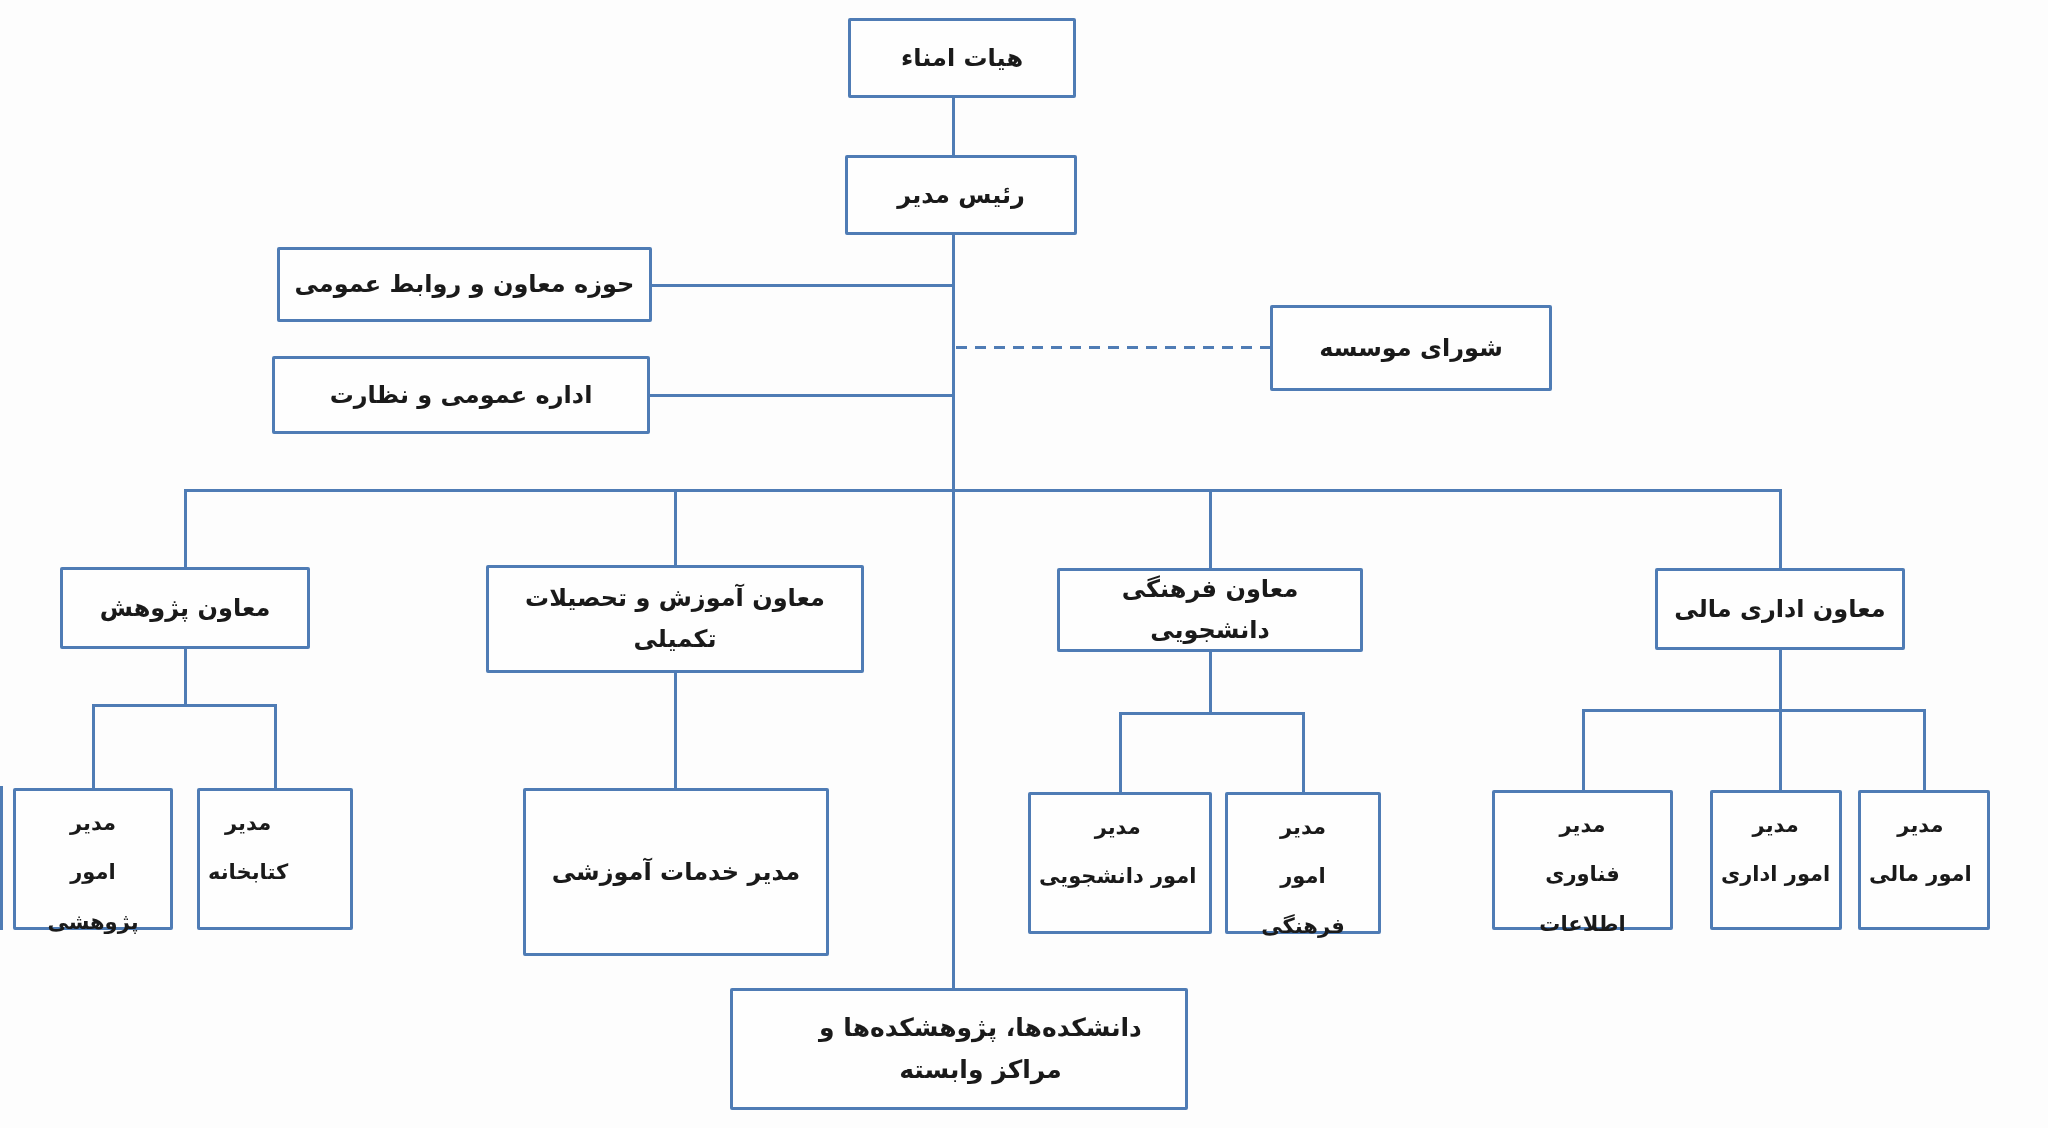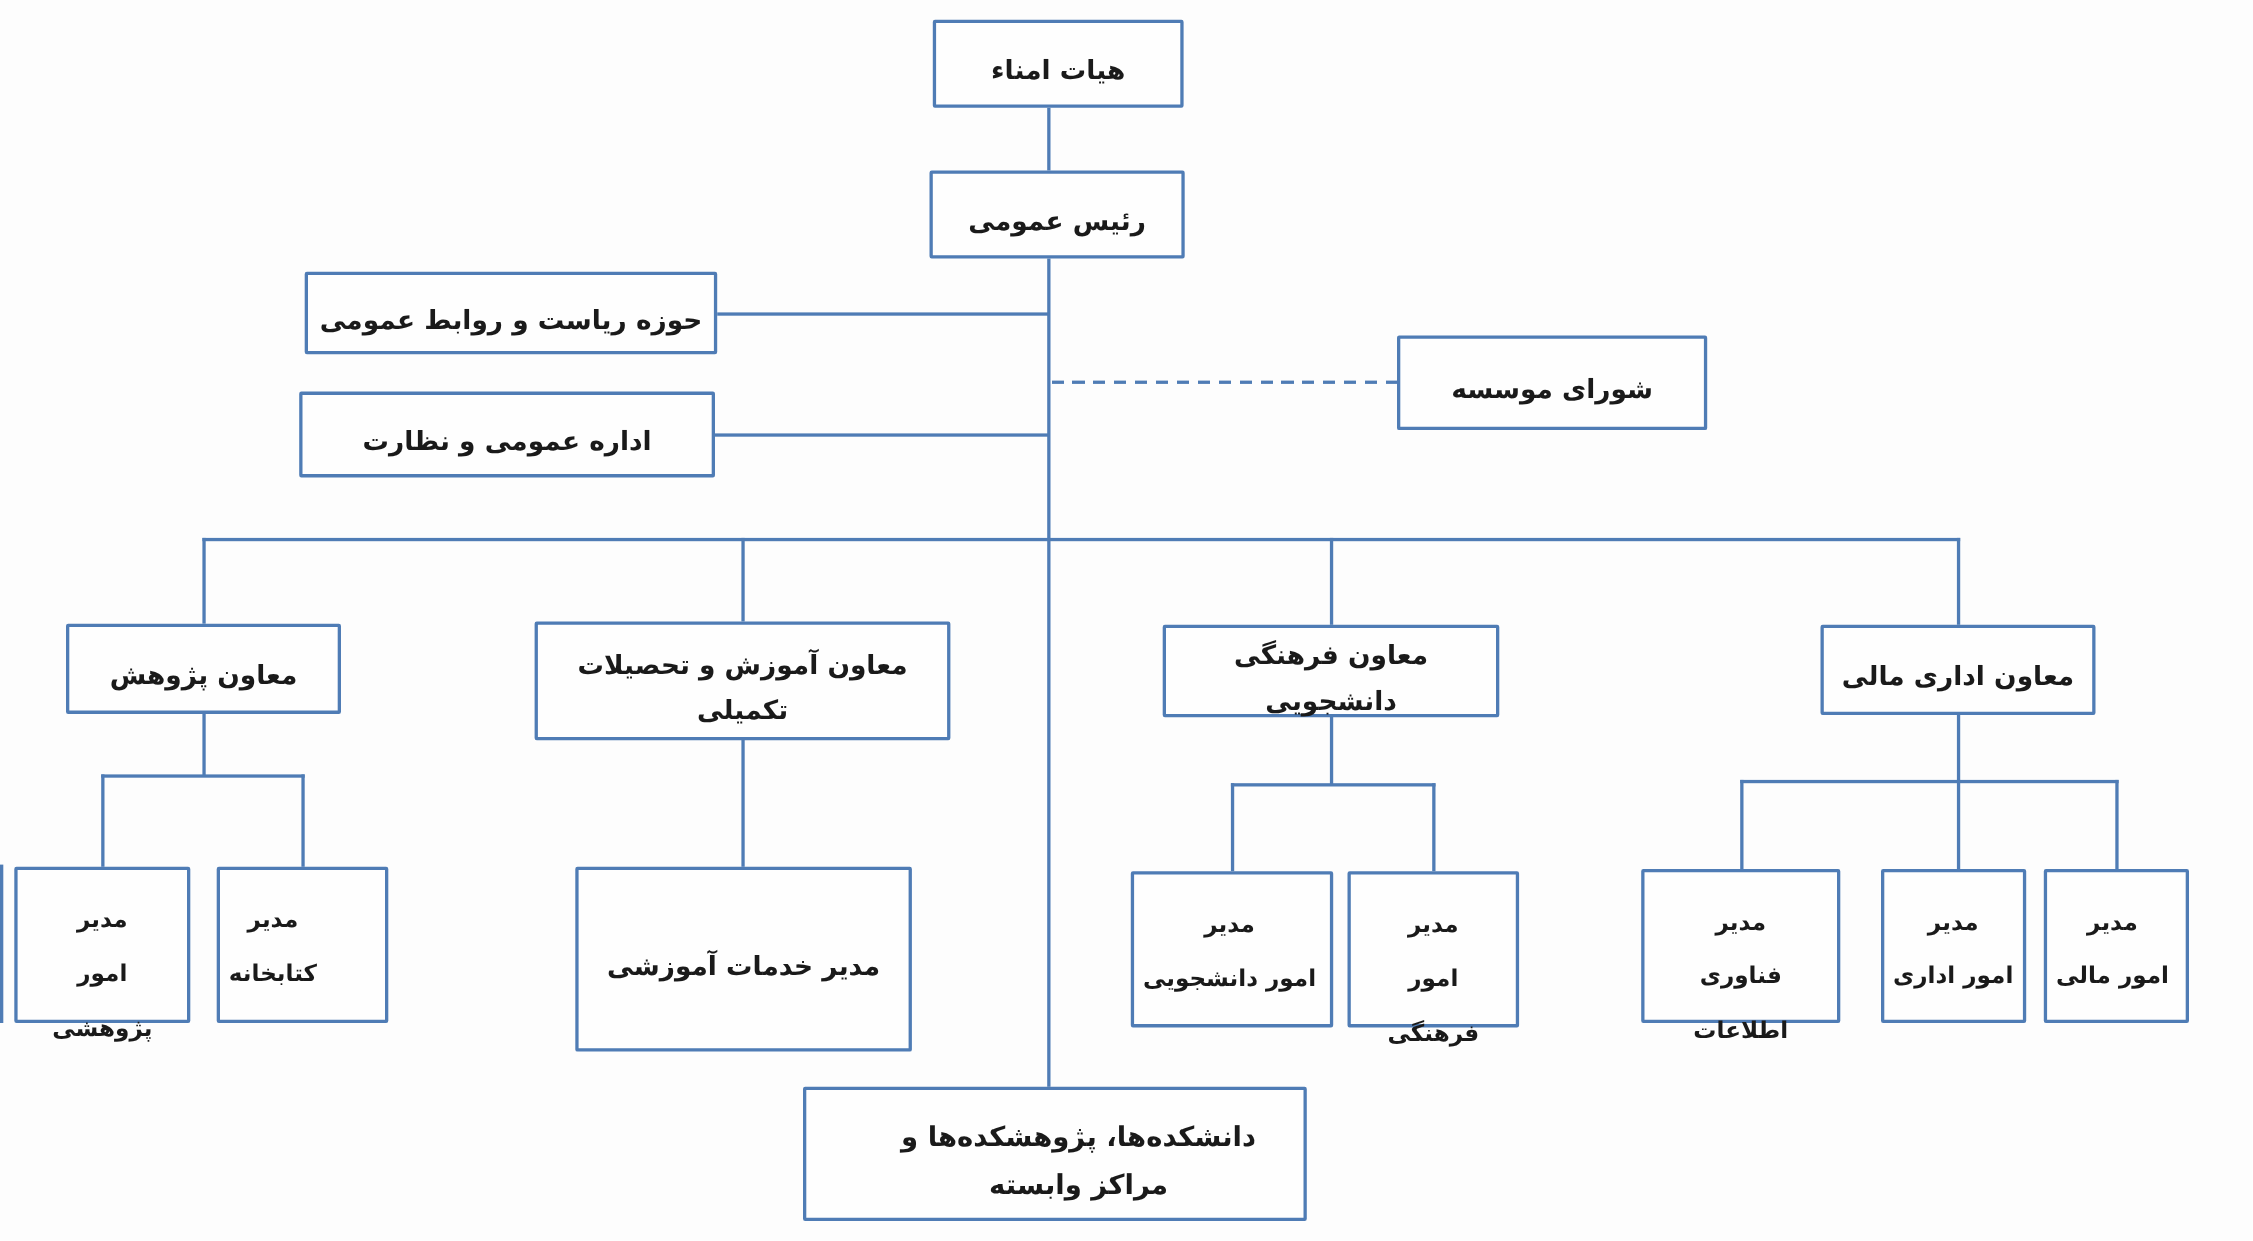--- a/index.html
+++ b/index.html
@@ -28,21 +28,21 @@
     border-radius: 2px;
     display: flex;
     align-items: center;
     justify-content: center;
     text-align: center;
     direction: rtl;
     font-weight: bold;
     color: var(--text);
     font-size: 24px;
   }
-  .node .label { white-space: pre-line; line-height: 1.7; padding: 0 8px; margin-top: 13px; }
+  .node .label { white-space: pre-line; line-height: 1.7; padding: 0 8px; }
   .node.sm { font-size: 21px; }
   .node.top { align-items: flex-start; justify-content: flex-end; }
   .node.top .label { line-height: 2.35; padding-top: 8px; }
   .node.lg { font-size: 25px; padding-left: 43px; }
 </style>
 </head>
 <body>
 
 <div class="canvas" style="--accent: #4f7cb5; --text: #1a1a1a; --bg: #fdfdfd;">
 
@@ -69,24 +69,24 @@
   <div class="line h" style="left:1582px;top:709px;width:344px"></div>
   <div class="line v" style="left:1582px;top:709px;height:81px"></div>
   <div class="line v" style="left:1779px;top:709px;height:81px"></div>
   <div class="line v" style="left:1923px;top:709px;height:81px"></div>
   <div class="line v" style="left:0px;top:786px;height:144px"></div>
 
   <div class="node" style="left:848px;top:18px;width:228px;height:80px">
     <span class="label">هیات امناء</span>
   </div>
   <div class="node" style="left:845px;top:155px;width:232px;height:80px">
-    <span class="label">رئیس عمومی</span>
+    <span class="label">رئیس مدیر</span>
   </div>
   <div class="node" style="left:277px;top:247px;width:375px;height:75px">
-    <span class="label">حوزه ریاست و روابط عمومی</span>
+    <span class="label">حوزه معاون و روابط عمومی</span>
   </div>
   <div class="node" style="left:272px;top:356px;width:378px;height:78px">
     <span class="label">اداره عمومی و نظارت</span>
   </div>
   <div class="node" style="left:1270px;top:305px;width:282px;height:86px">
     <span class="label">شورای موسسه</span>
   </div>
   <div class="node" style="left:60px;top:567px;width:250px;height:82px">
     <span class="label">معاون پژوهش</span>
   </div>

